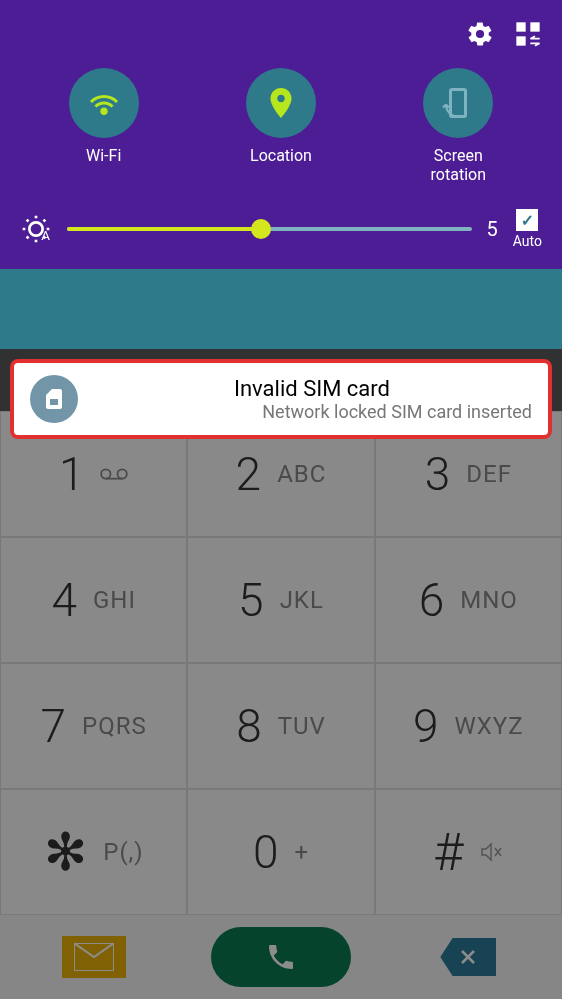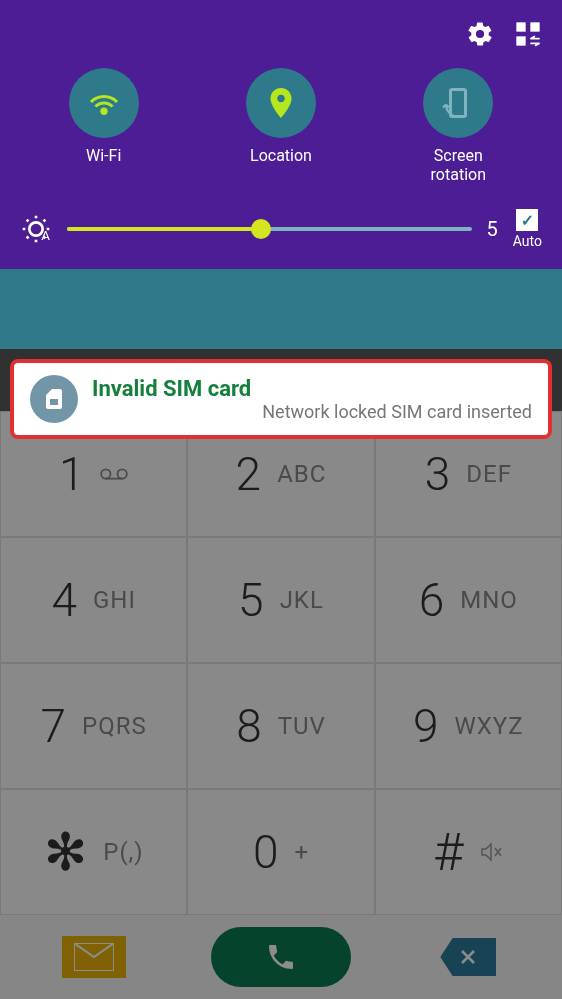--- a/index.html
+++ b/index.html
@@ -167,22 +167,23 @@
     .notif-sim-icon {
       width: 24px;
       height: 24px;
       color: white;
     }
     .notif-text {
       flex: 1;
     }
     .notif-title {
       font-size: 22px;
-      color: #15803d;
-      font-weight: 700;
+      color: #000000;
+      font-weight: 400;
+      text-align: center;
     }
     .notif-subtitle {
       font-size: 18px;
       color: #777;
       text-align: right;
     }
     .dialer-overlay {
       position: absolute;
       top: 0;
       left: 0;

